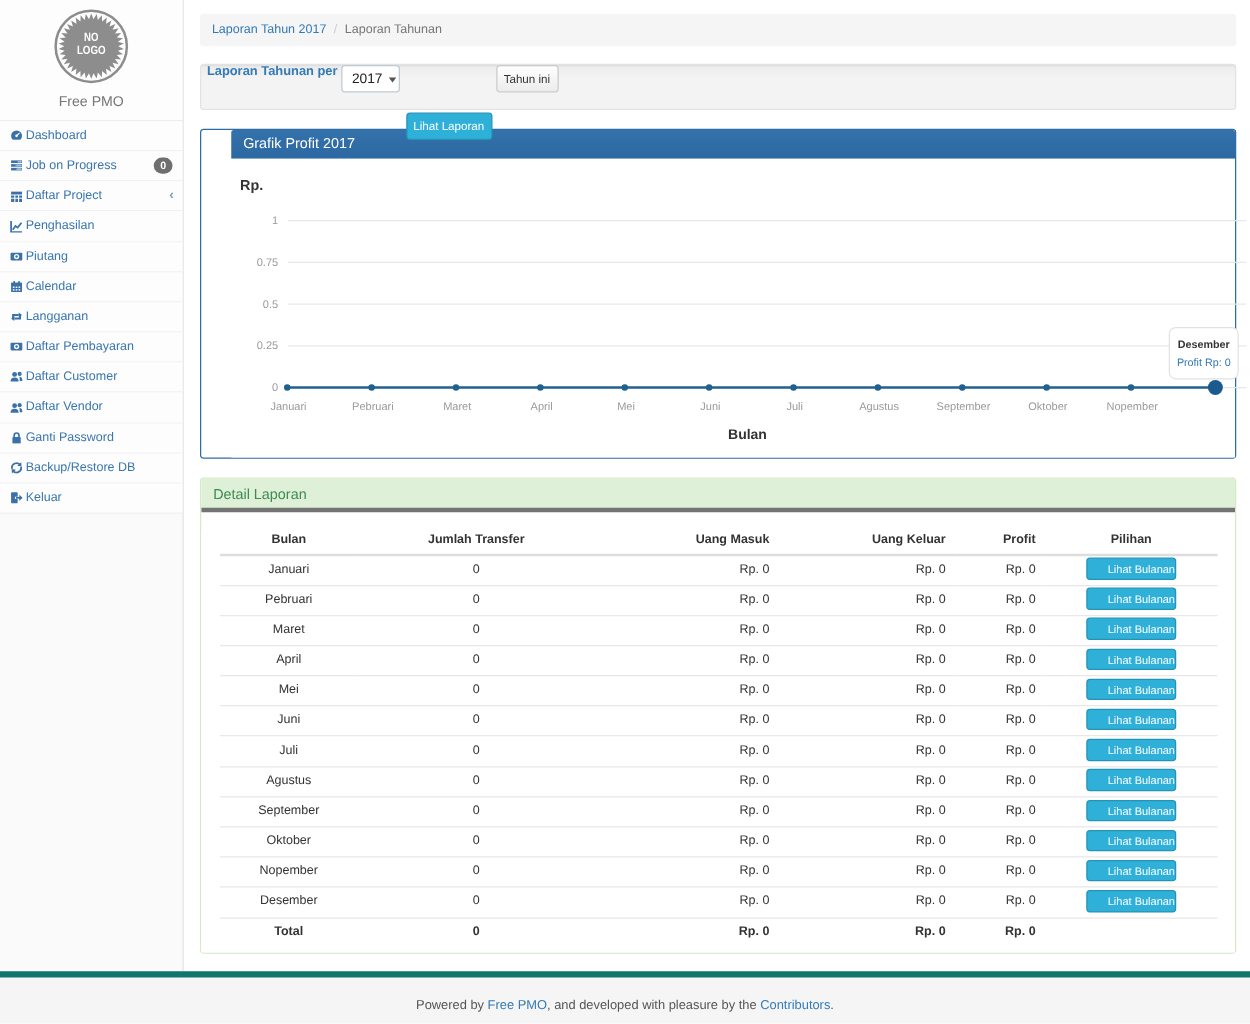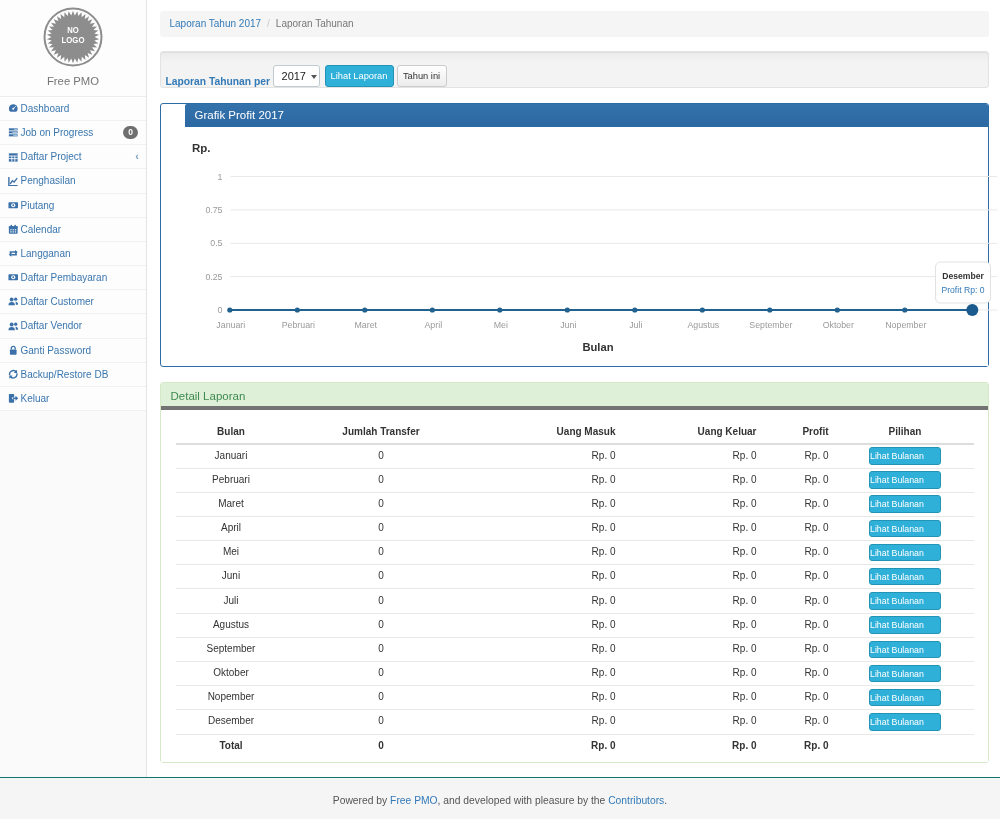--- a/index.html
+++ b/index.html
@@ -17,46 +17,46 @@
 .menu .badge0 { position:absolute; right:8px; top:50%; margin-top:-6.5px; width:15px; height:13px; border-radius:7px; background:#6f6f6f; color:#fff; font-size:8.5px; font-weight:bold; text-align:center; line-height:13px; }
 .menu .chev { position:absolute; right:7px; top:0; color:#77a0bd; font-size:11px; line-height:23px; font-weight:bold; }
 
 
 .content { position:absolute; left:159.5px; top:0; width:829px; }
 .breadcrumb { margin-top:11px; height:26px; background:#f5f5f5; border-radius:3px; padding:0 10px; line-height:26px; font-size:10px; }
 .breadcrumb .sep { color:#ccc; padding:0 6px; }
 .breadcrumb .active { color:#777; }
 
 .well { margin-top:13.5px; height:37px; background:#f0f0f0; background:linear-gradient(#ebebeb,#f3f3f3 30%); border:1px solid #e3e3e3; border-radius:3px; padding:0 10px; box-shadow:inset 0 1px 1px rgba(0,0,0,.05); }
-.wrow { display:flex; align-items:flex-end; height:35px; }
+.wrow { display:flex; align-items:flex-start; height:35px; }
 .wlabel { font-weight:bold; color:#337ab7; font-size:10.3px; margin-left:-5px; }
 .wsel { width:47px; height:22px; border:1px solid #bfcbd1; border-radius:3px; background:#fff; margin-left:2.5px; position:relative; font-size:10.5px; line-height:20px; padding-left:8px; color:#222; font-size:11px; }
 .wsel:after { content:""; position:absolute; right:2px; top:9px; border-left:3.5px solid transparent; border-right:3.5px solid transparent; border-top:4px solid #555; }
 .btn { display:inline-block; height:22px; border-radius:3px; font-size:9.3px; text-align:center; line-height:21px; }
 .btn-info { background:#2fb0d9; border:1px solid #2494b6; color:#fff; width:69px; margin-left:5px;margin-top:38px; }
 .btn-default { background:linear-gradient(#fff,#ececec); border:1px solid #ccc; color:#333; width:50px; margin-left:3px; }
 
 .panel { border-radius:3px; }
 .panel-primary { margin-top:15px; border:1px solid #2e6ca5;padding-left:24px; }
 .panel-primary .phead { height:23px; background:linear-gradient(#35739fc0,#2d6aa4); background:linear-gradient(#3472ac,#2c68a2); color:#fff; border-radius:2px 2px 0 0; line-height:23px; padding-left:10px; font-size:11.5px; }
 .panel-success { margin-top:15px; border:1px solid #d6e9c6; }
 .panel-success .phead { height:27px; background:#dff0d8; color:#3e8a50; border-radius:2px 2px 0 0; line-height:27px; padding-left:10px; font-size:11.5px; border-bottom:4px solid #737373; }
 .pbody { background:#fff; }
 
 
 .tbl { width:798px; margin:14px 15px 0 15px; border-collapse:collapse; font-size:10px; }
 .tbl th { font-weight:bold; border-bottom:2px solid #ddd; padding:1.5px 8px 4.5px 8px; line-height:13px; }
 .tbl td { border-top:1px solid #e8e8e8; padding:0 8px 2px 8px; height:24.2px; line-height:21px; }
 .tbl .c { text-align:center; } .tbl .r { text-align:right; }
-.btn-xs { display:inline-block; width:72px; height:17.5px; background:#2fb0d9; border:1px solid #2494b6; border-radius:3px; color:#fff; font-size:8.8px; line-height:16px; text-align:left; vertical-align:middle; }
+.btn-xs { display:inline-block; width:72px; height:17.5px; background:#2fb0d9; border:1px solid #2494b6; border-radius:3px; color:#fff; font-size:8.8px; line-height:16px; text-align:right; vertical-align:middle; }
 .tbl .total td { font-weight:bold; }
 .tfoot-space { height:3.5px; }
 
 
-.footer { position:absolute; left:0; top:777px; width:1000px; height:42px; background:#f5f5f5; border-top:1px solid #0f766e; text-align:center; font-size:10.3px; color:#555; line-height:45px; }
+.footer { position:absolute; left:0; top:777px; width:1000px; height:42px; background:#f5f5f5; border-top:5px solid #0f766e; text-align:center; font-size:10.3px; color:#555; line-height:45px; }
 </style>
 </head>
 <body>
 <div class="page">
 
   <div class="sidebar">
     <div class="brand">
       <svg width="147" height="70" viewBox="0 0 147 70">
         <circle cx="73" cy="37" r="28.5" fill="none" stroke="#8d8d8d" stroke-width="2"></circle>
         <g id="star"></g>

